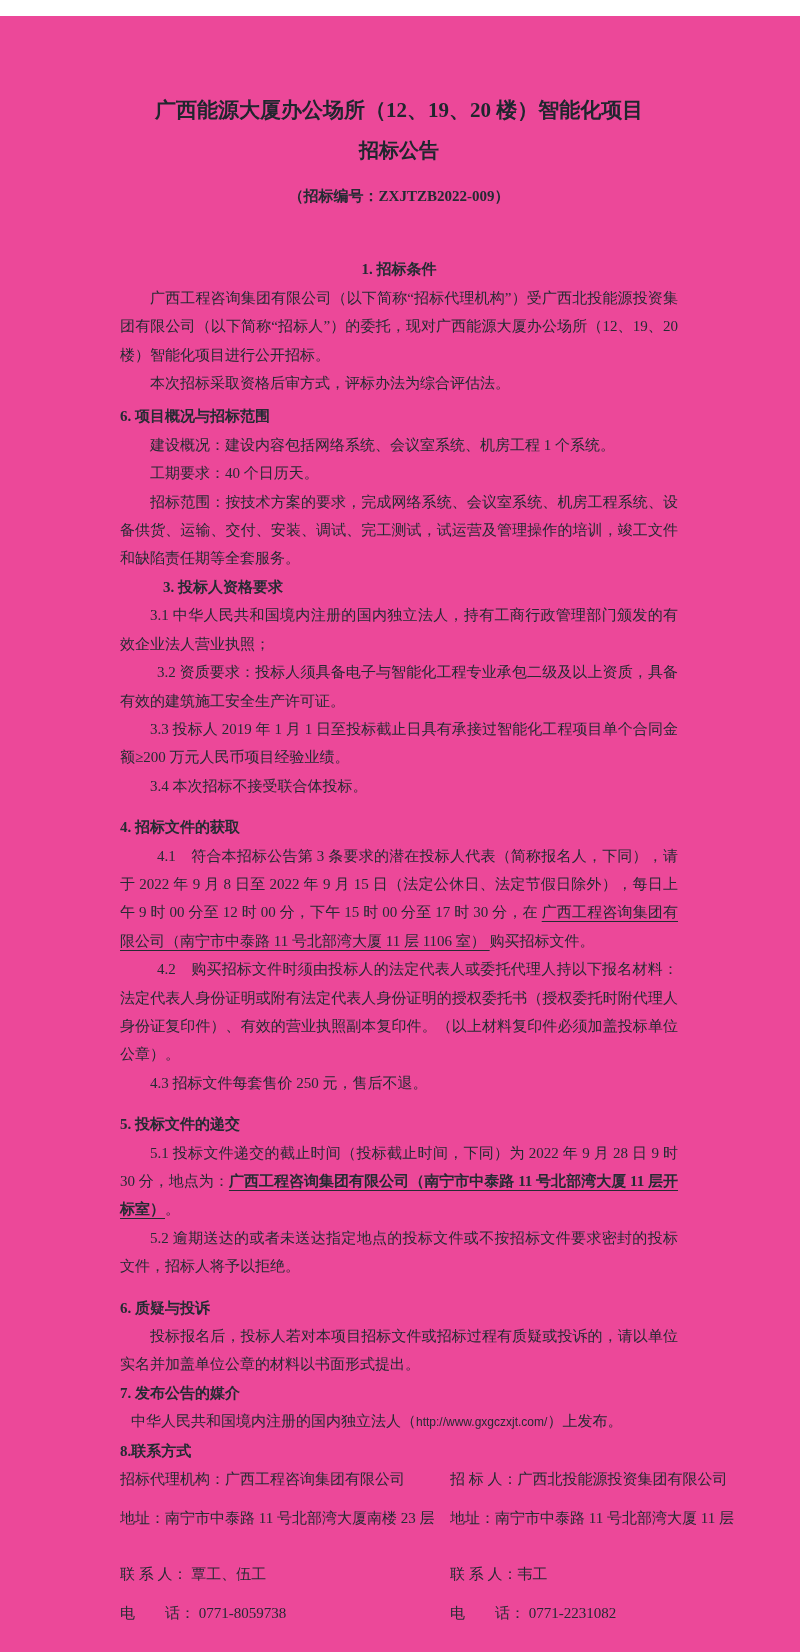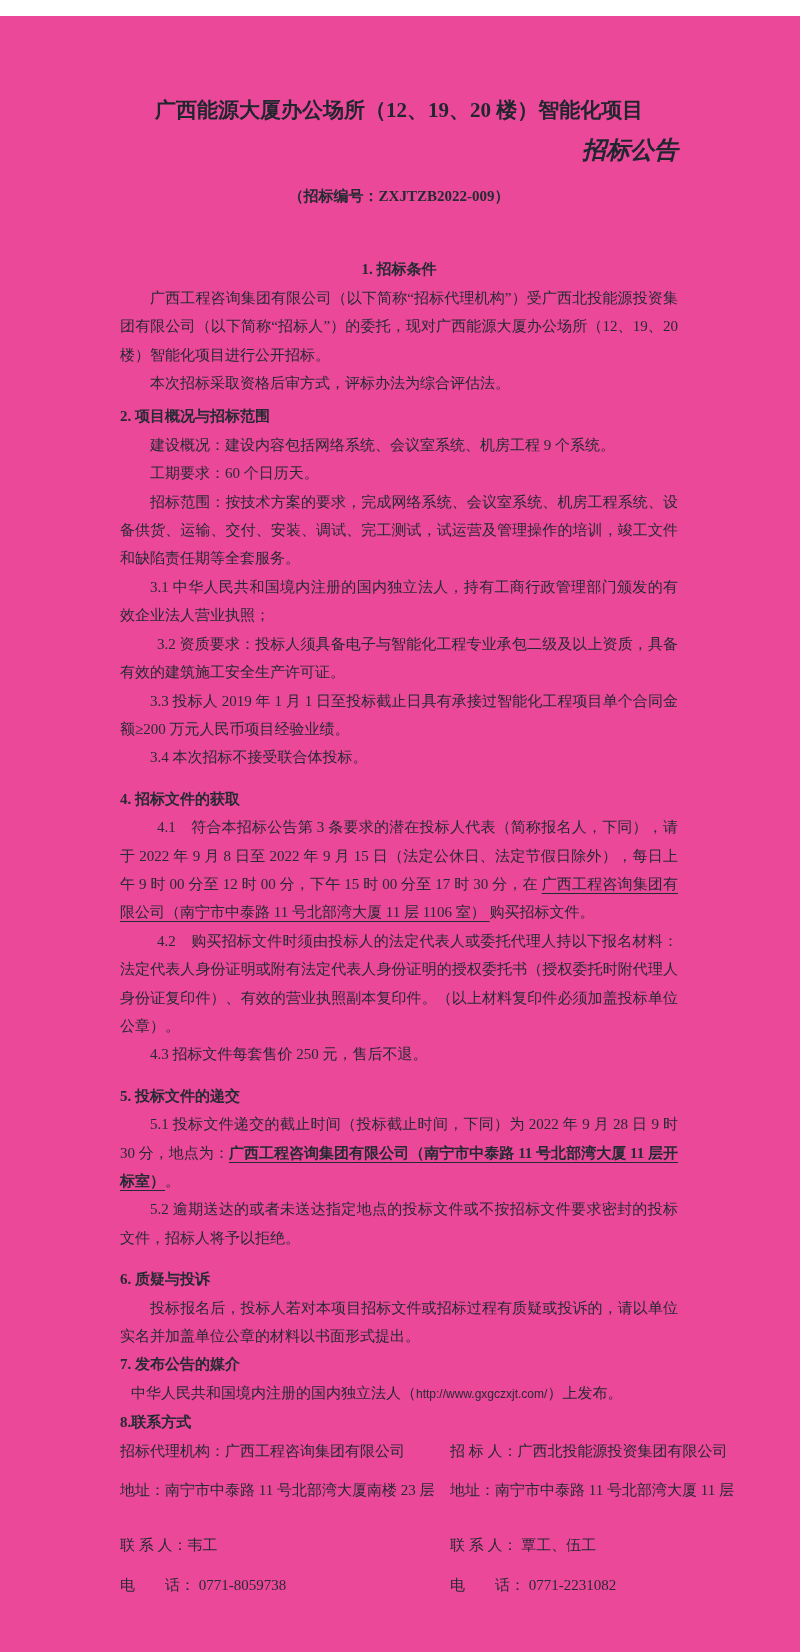--- a/index.html
+++ b/index.html
@@ -21,26 +21,25 @@
   .doc-title {
     margin: 0;
     font-size: 21px;
     line-height: 36px;
     font-weight: bold;
     text-align: center;
     color: #20262e;
   }
   .doc-subtitle {
     margin: 4px 0 0 0;
-    font-size: 24px;
+    font-size: 20px;
     line-height: 36px;
     font-weight: bold;
-    text-align: right;
+    text-align: center;
     color: #20262e;
-    font-style: italic;
   }
   .tender-no {
     margin: 14px 0 0 0;
     font-size: 15px;
     line-height: 28.4px;
     font-weight: bold;
     text-align: center;
   }
   .sec-h {
     margin: 0;
@@ -87,25 +86,26 @@
   <div class="content">
 
     <h1 class="doc-title">广西能源大厦办公场所（12、19、20 楼）智能化项目</h1>
     <h2 class="doc-subtitle">招标公告</h2>
     <p class="tender-no">（招标编号：ZXJTZB2022-009）</p>
 
     <p class="sec-h first-h">1. 招标条件</p>
     <p class="para">广西工程咨询集团有限公司（以下简称“招标代理机构”）受广西北投能源投资集团有限公司（以下简称“招标人”）的委托，现对广西能源大厦办公场所（12、19、20 楼）智能化项目进行公开招标。</p>
     <p class="para">本次招标采取资格后审方式，评标办法为综合评估法。</p>
 
-    <p class="sec-h mt5">2. 项目概况与招标范围</p>
-    <p class="para">建设概况：建设内容包括网络系统、会议室系统、机房工程 9 个系统。</p>
-    <p class="para">工期要求：60 个日历天。</p>
+    <p class="sec-h mt5">6. 项目概况与招标范围</p>
+    <p class="para">建设概况：建设内容包括网络系统、会议室系统、机房工程 1 个系统。</p>
+    <p class="para">工期要求：40 个日历天。</p>
     <p class="para">招标范围：按技术方案的要求，完成网络系统、会议室系统、机房工程系统、设备供货、运输、交付、安装、调试、完工测试，试运营及管理操作的培训，竣工文件和缺陷责任期等全套服务。</p>
 
+    <p class="sec-h h-ind">3. 投标人资格要求</p>
     <p class="para">3.1 中华人民共和国境内注册的国内独立法人，持有工商行政管理部门颁发的有效企业法人营业执照；</p>
     <p class="para ind-23">3.2 资质要求：投标人须具备电子与智能化工程专业承包二级及以上资质，具备有效的建筑施工安全生产许可证。</p>
     <p class="para">3.3 投标人 2019 年 1 月 1 日至投标截止日具有承接过智能化工程项目单个合同金额≥200 万元人民币项目经验业绩。</p>
     <p class="para">3.4 本次招标不接受联合体投标。</p>
 
     <p class="sec-h mt13">4. 招标文件的获取</p>
     <p class="para ind-23"><span>4.1　符合本招标公告第 3 条要求的潜在投标人代表（简称报名人，下同），请于 2022 年 9 月 8 日至 2022 年 9 月 15 日（法定公休日、法定节假日除外），每日上午 9 时 00 分至 12 时 00 分，下午 15 时 00 分至 17 时 30 分，在 </span><span class="u">广西工程咨询集团有限公司（南宁市中泰路 11 号北部湾大厦 11 层 1106 室） </span><span>购买招标文件。</span></p>
     <p class="para ind-23">4.2　购买招标文件时须由投标人的法定代表人或委托代理人持以下报名材料：法定代表人身份证明或附有法定代表人身份证明的授权委托书（授权委托时附代理人身份证复印件）、有效的营业执照副本复印件。（以上材料复印件必须加盖投标单位公章）。</p>
     <p class="para">4.3 招标文件每套售价 250 元，售后不退。</p>
 
@@ -124,22 +124,22 @@
     <div class="contacts">
       <div class="contact-row">
         <div class="cell">招标代理机构：广西工程咨询集团有限公司</div>
         <div class="cell">招 标 人：广西北投能源投资集团有限公司</div>
       </div>
       <div class="contact-row cr2">
         <div class="cell">地址：南宁市中泰路 11 号北部湾大厦南楼 23 层</div>
         <div class="cell">地址：南宁市中泰路 11 号北部湾大厦 11 层</div>
       </div>
       <div class="contact-row cr3">
+        <div class="cell">联 系 人： 覃工、伍工</div>
         <div class="cell">联 系 人：韦工</div>
-        <div class="cell">联 系 人： 覃工、伍工</div>
       </div>
       <div class="contact-row cr4">
         <div class="cell">电　　话： 0771-8059738</div>
         <div class="cell">电　　话： 0771-2231082</div>
       </div>
     </div>
 
   </div>
 </div>
 

